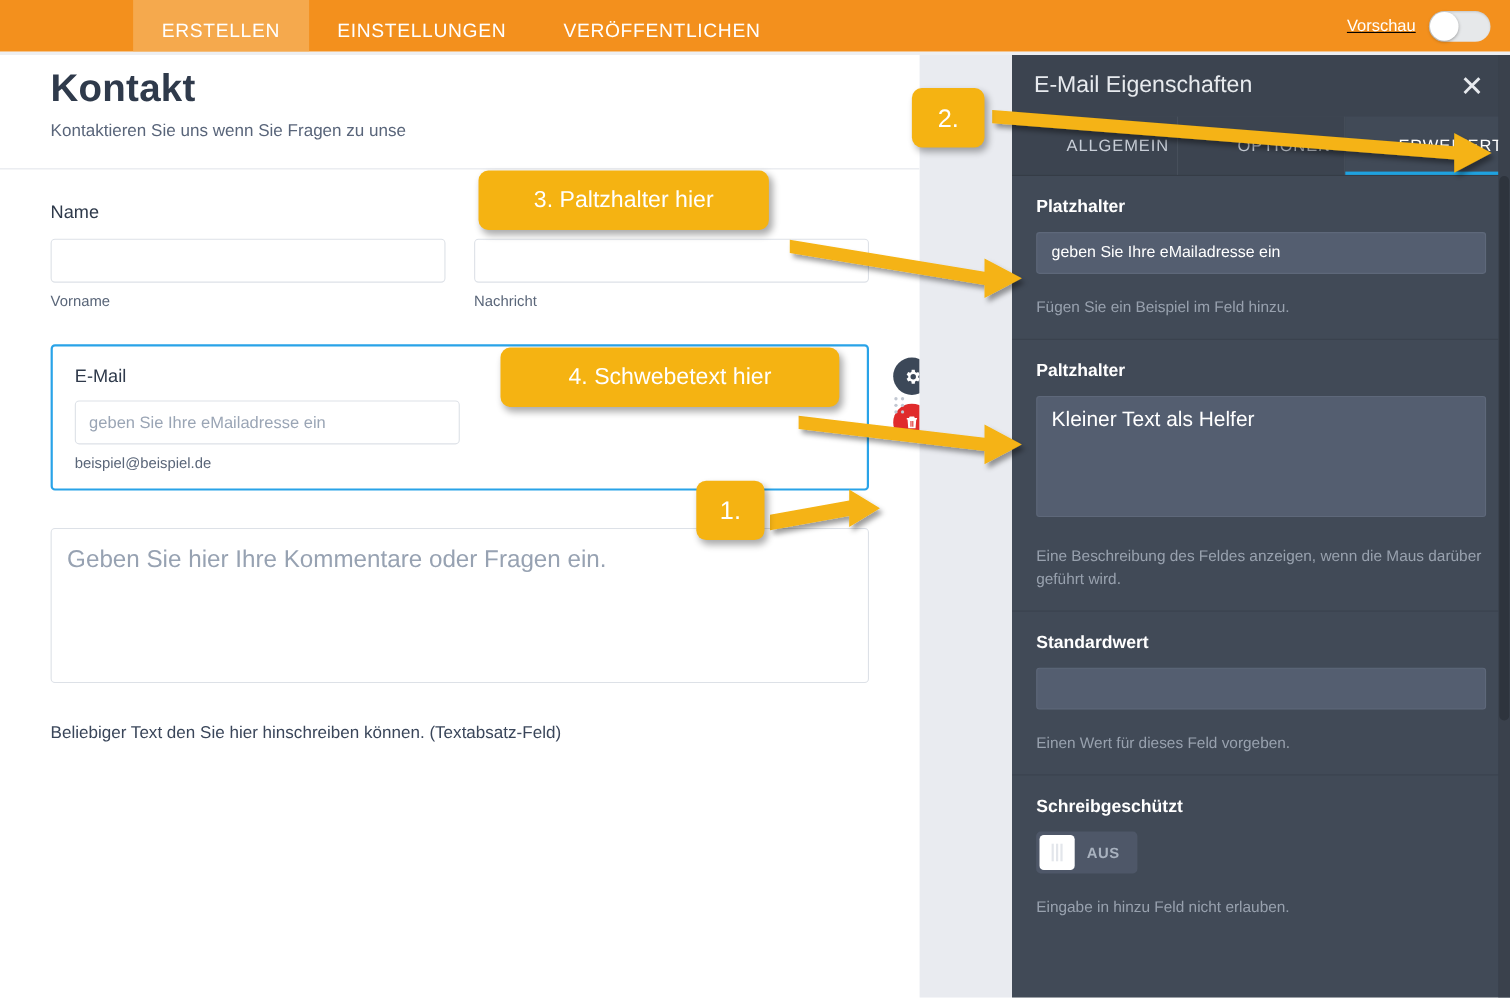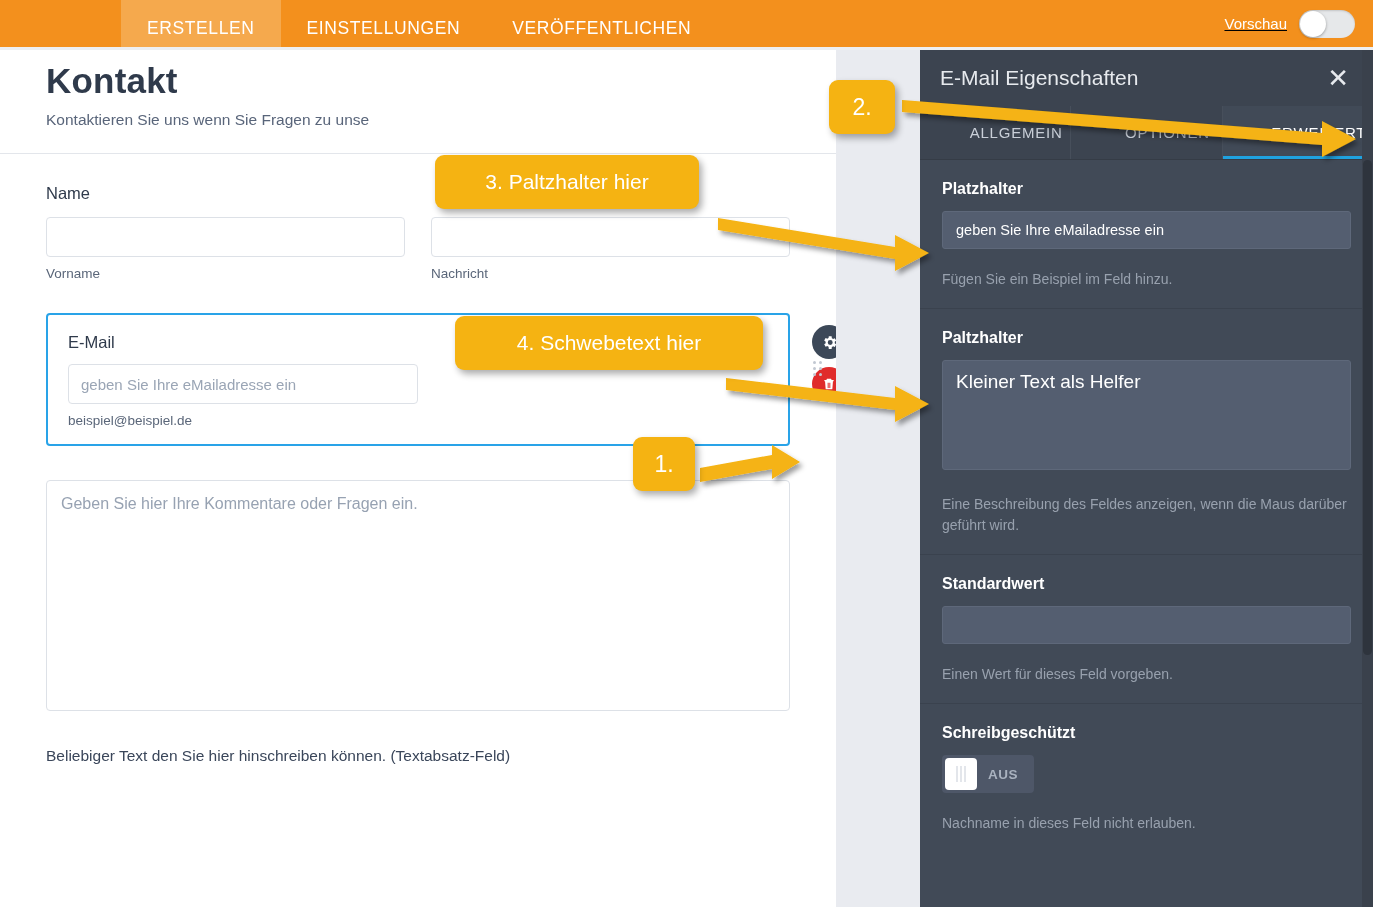--- a/index.html
+++ b/index.html
@@ -105,22 +105,22 @@
   .round-btn.trash { background: #E02B2B; }
   .drag-dots {
     position: absolute; right: -37px; top: 46px;
     width: 12px; height: 16px;
     display: grid; grid-template-columns: 4px 4px; grid-template-rows: 4px 4px 4px;
     gap: 2px; cursor: grab;
   }
   .drag-dots i { width: 3px; height: 3px; border-radius: 50%; background: #C2C8D2; display:block; }
 
   .msg-area {
-    width: 100%; height: 231px; border: 1px solid #DDE1E7; border-radius: 4px;
-    padding: 14px 14px; font-size: 16px; color: #7A8597; resize: none;
+    width: 100%; height: 141px; border: 1px solid #DDE1E7; border-radius: 4px;
+    padding: 14px 14px; font-size: 22px; color: #7A8597; resize: none;
     font-family: "Liberation Sans", sans-serif; outline: none; background:#fff;
   }
   .msg-area::placeholder { color: #97A2B2; }
   .bottom-note { font-size: 15.5px; color: #3A465A; margin-top: 32px; }
 
   
   .panel {
     position: absolute; left: 920px; top: 50px; width: 453px; height: 857px;
     background: #414A57; overflow: hidden;
   }
@@ -327,21 +327,21 @@
       <div class="psection" style="border-bottom:none;">
         <div class="psection-title">Schreibgeschützt</div>
         <div class="ptoggle">
           <span class="tknob">
               <i></i>
               <i></i>
               <i></i>
             </span>
           <span class="tlabel">AUS</span>
         </div>
-        <div class="phint">Nachname in dieses Feld nicht erlauben.</div>
+        <div class="phint">Eingabe in hinzu Feld nicht erlauben.</div>
       </div>
 
     </div>
 
     <div class="panel-scroll-track">
       <div class="panel-scroll-thumb"></div>
     </div>
   </div>
 
   <div class="overlay">

